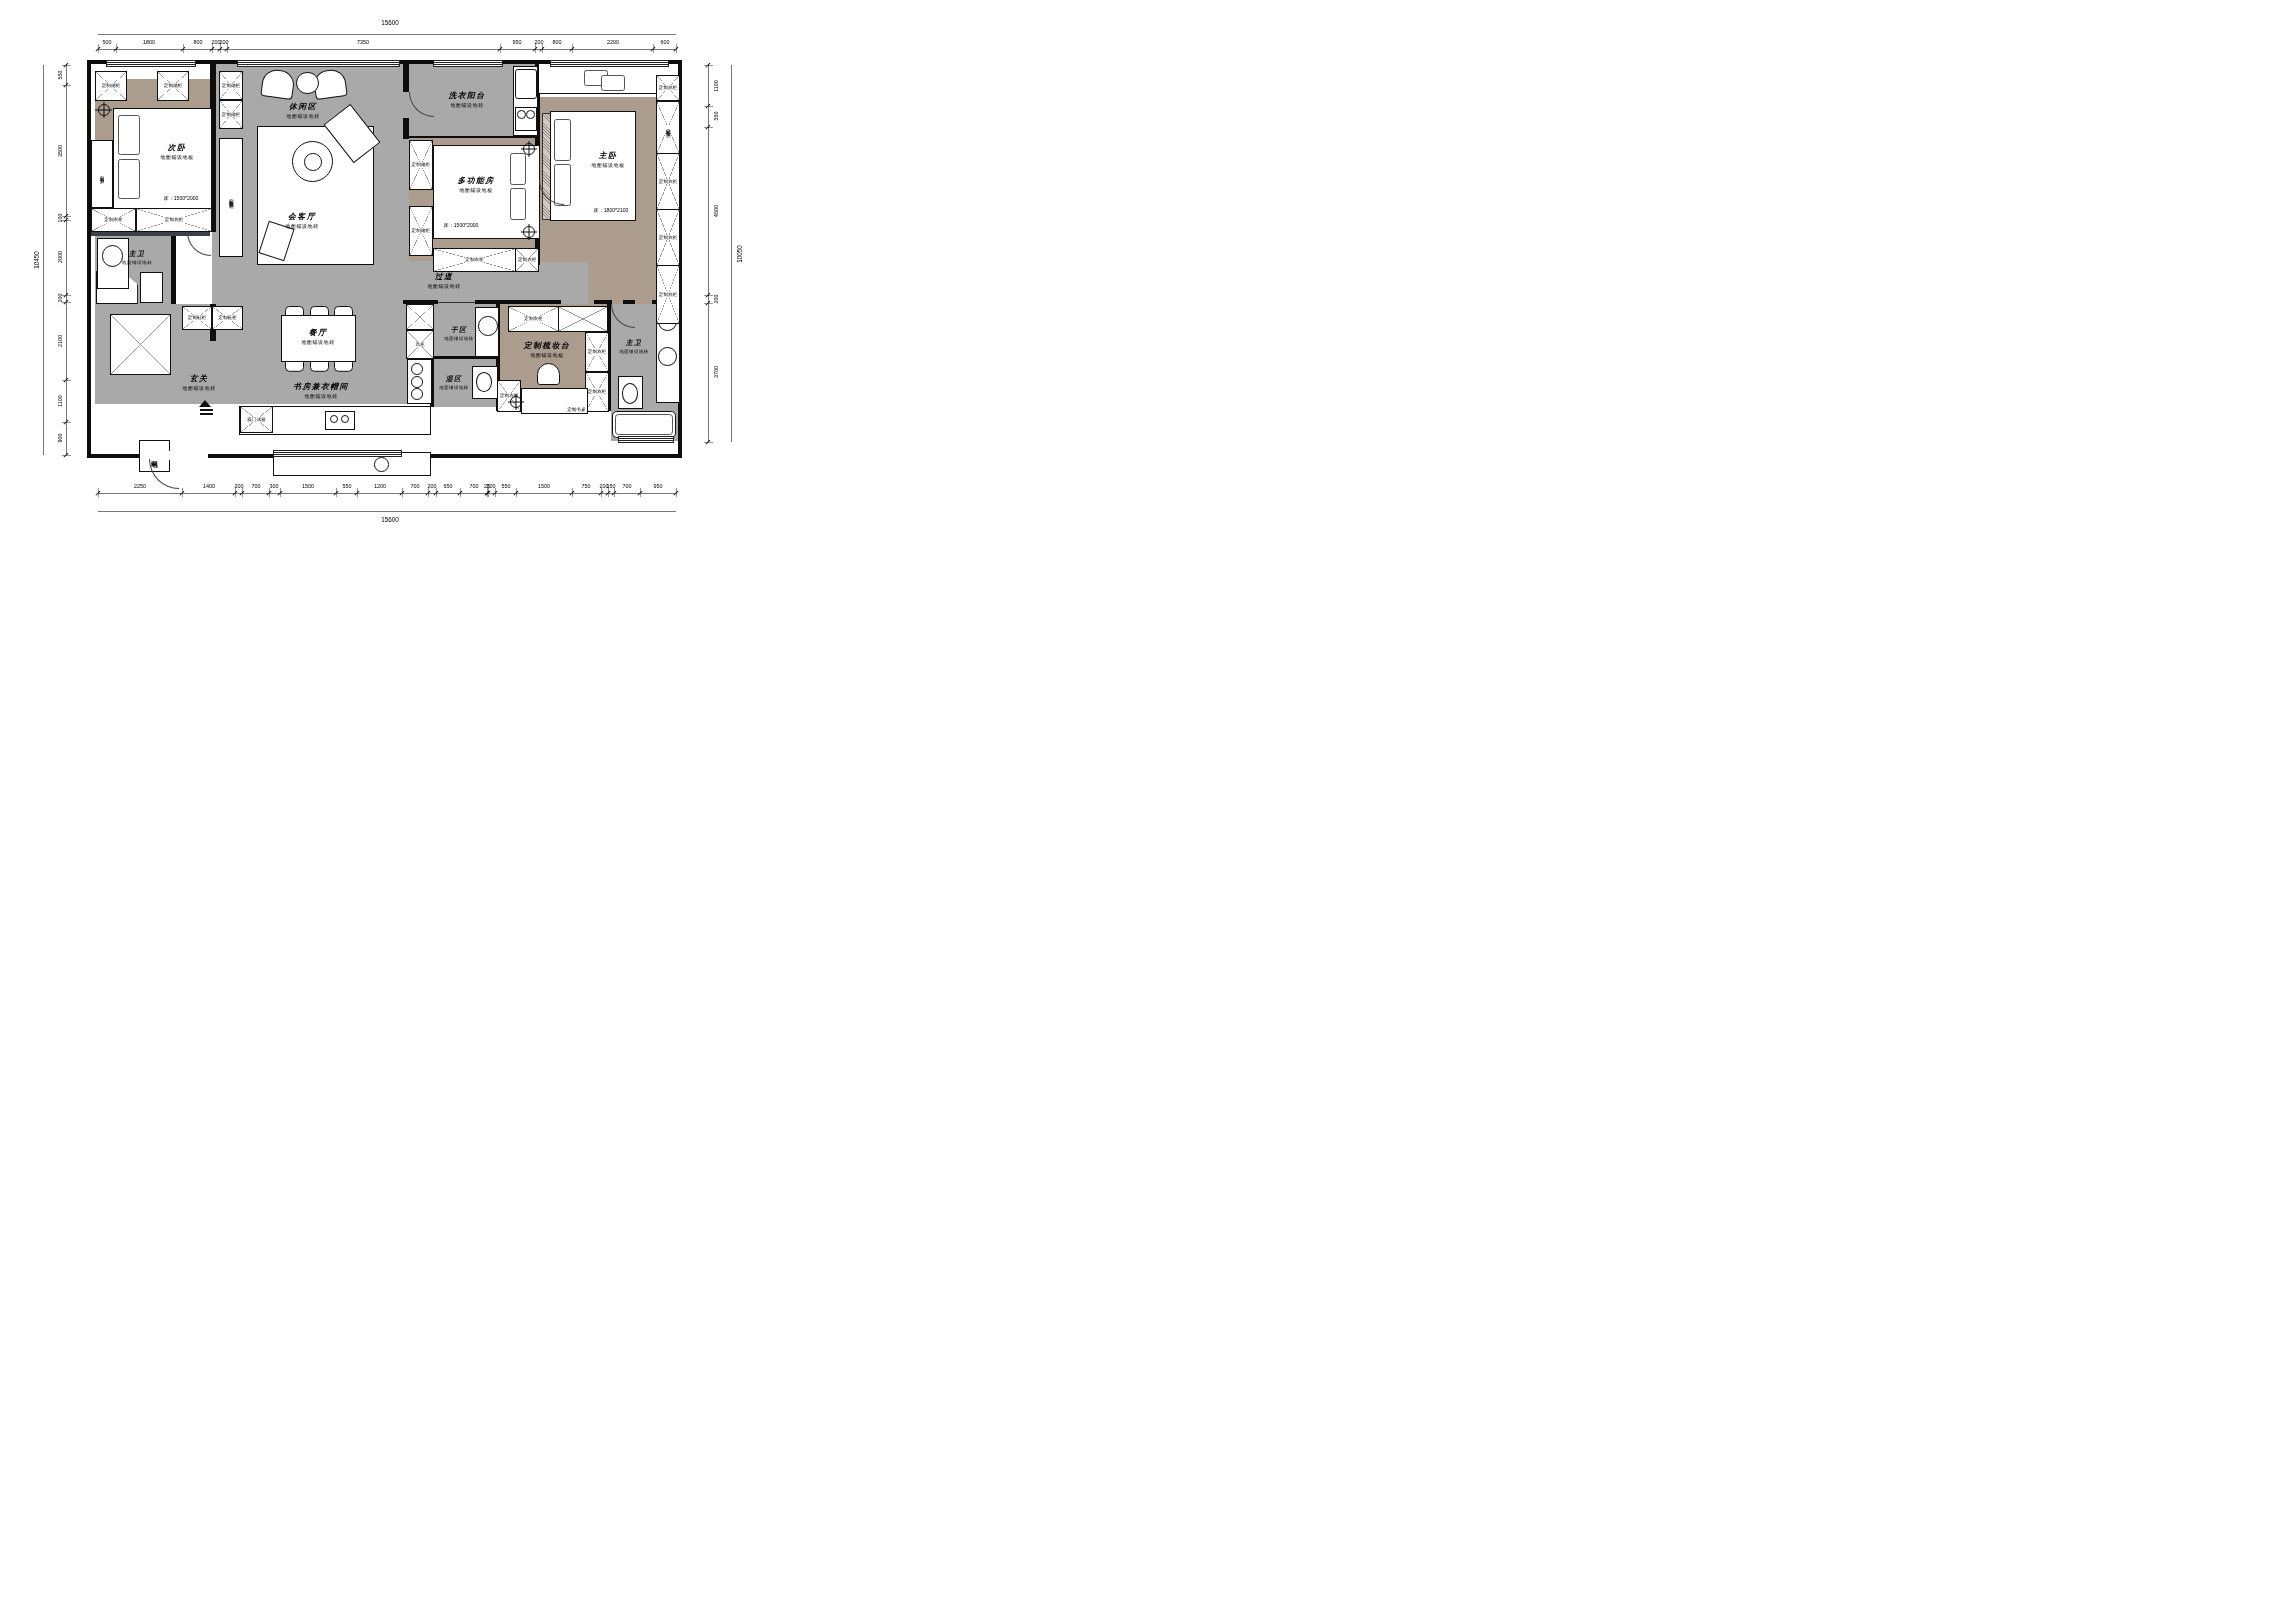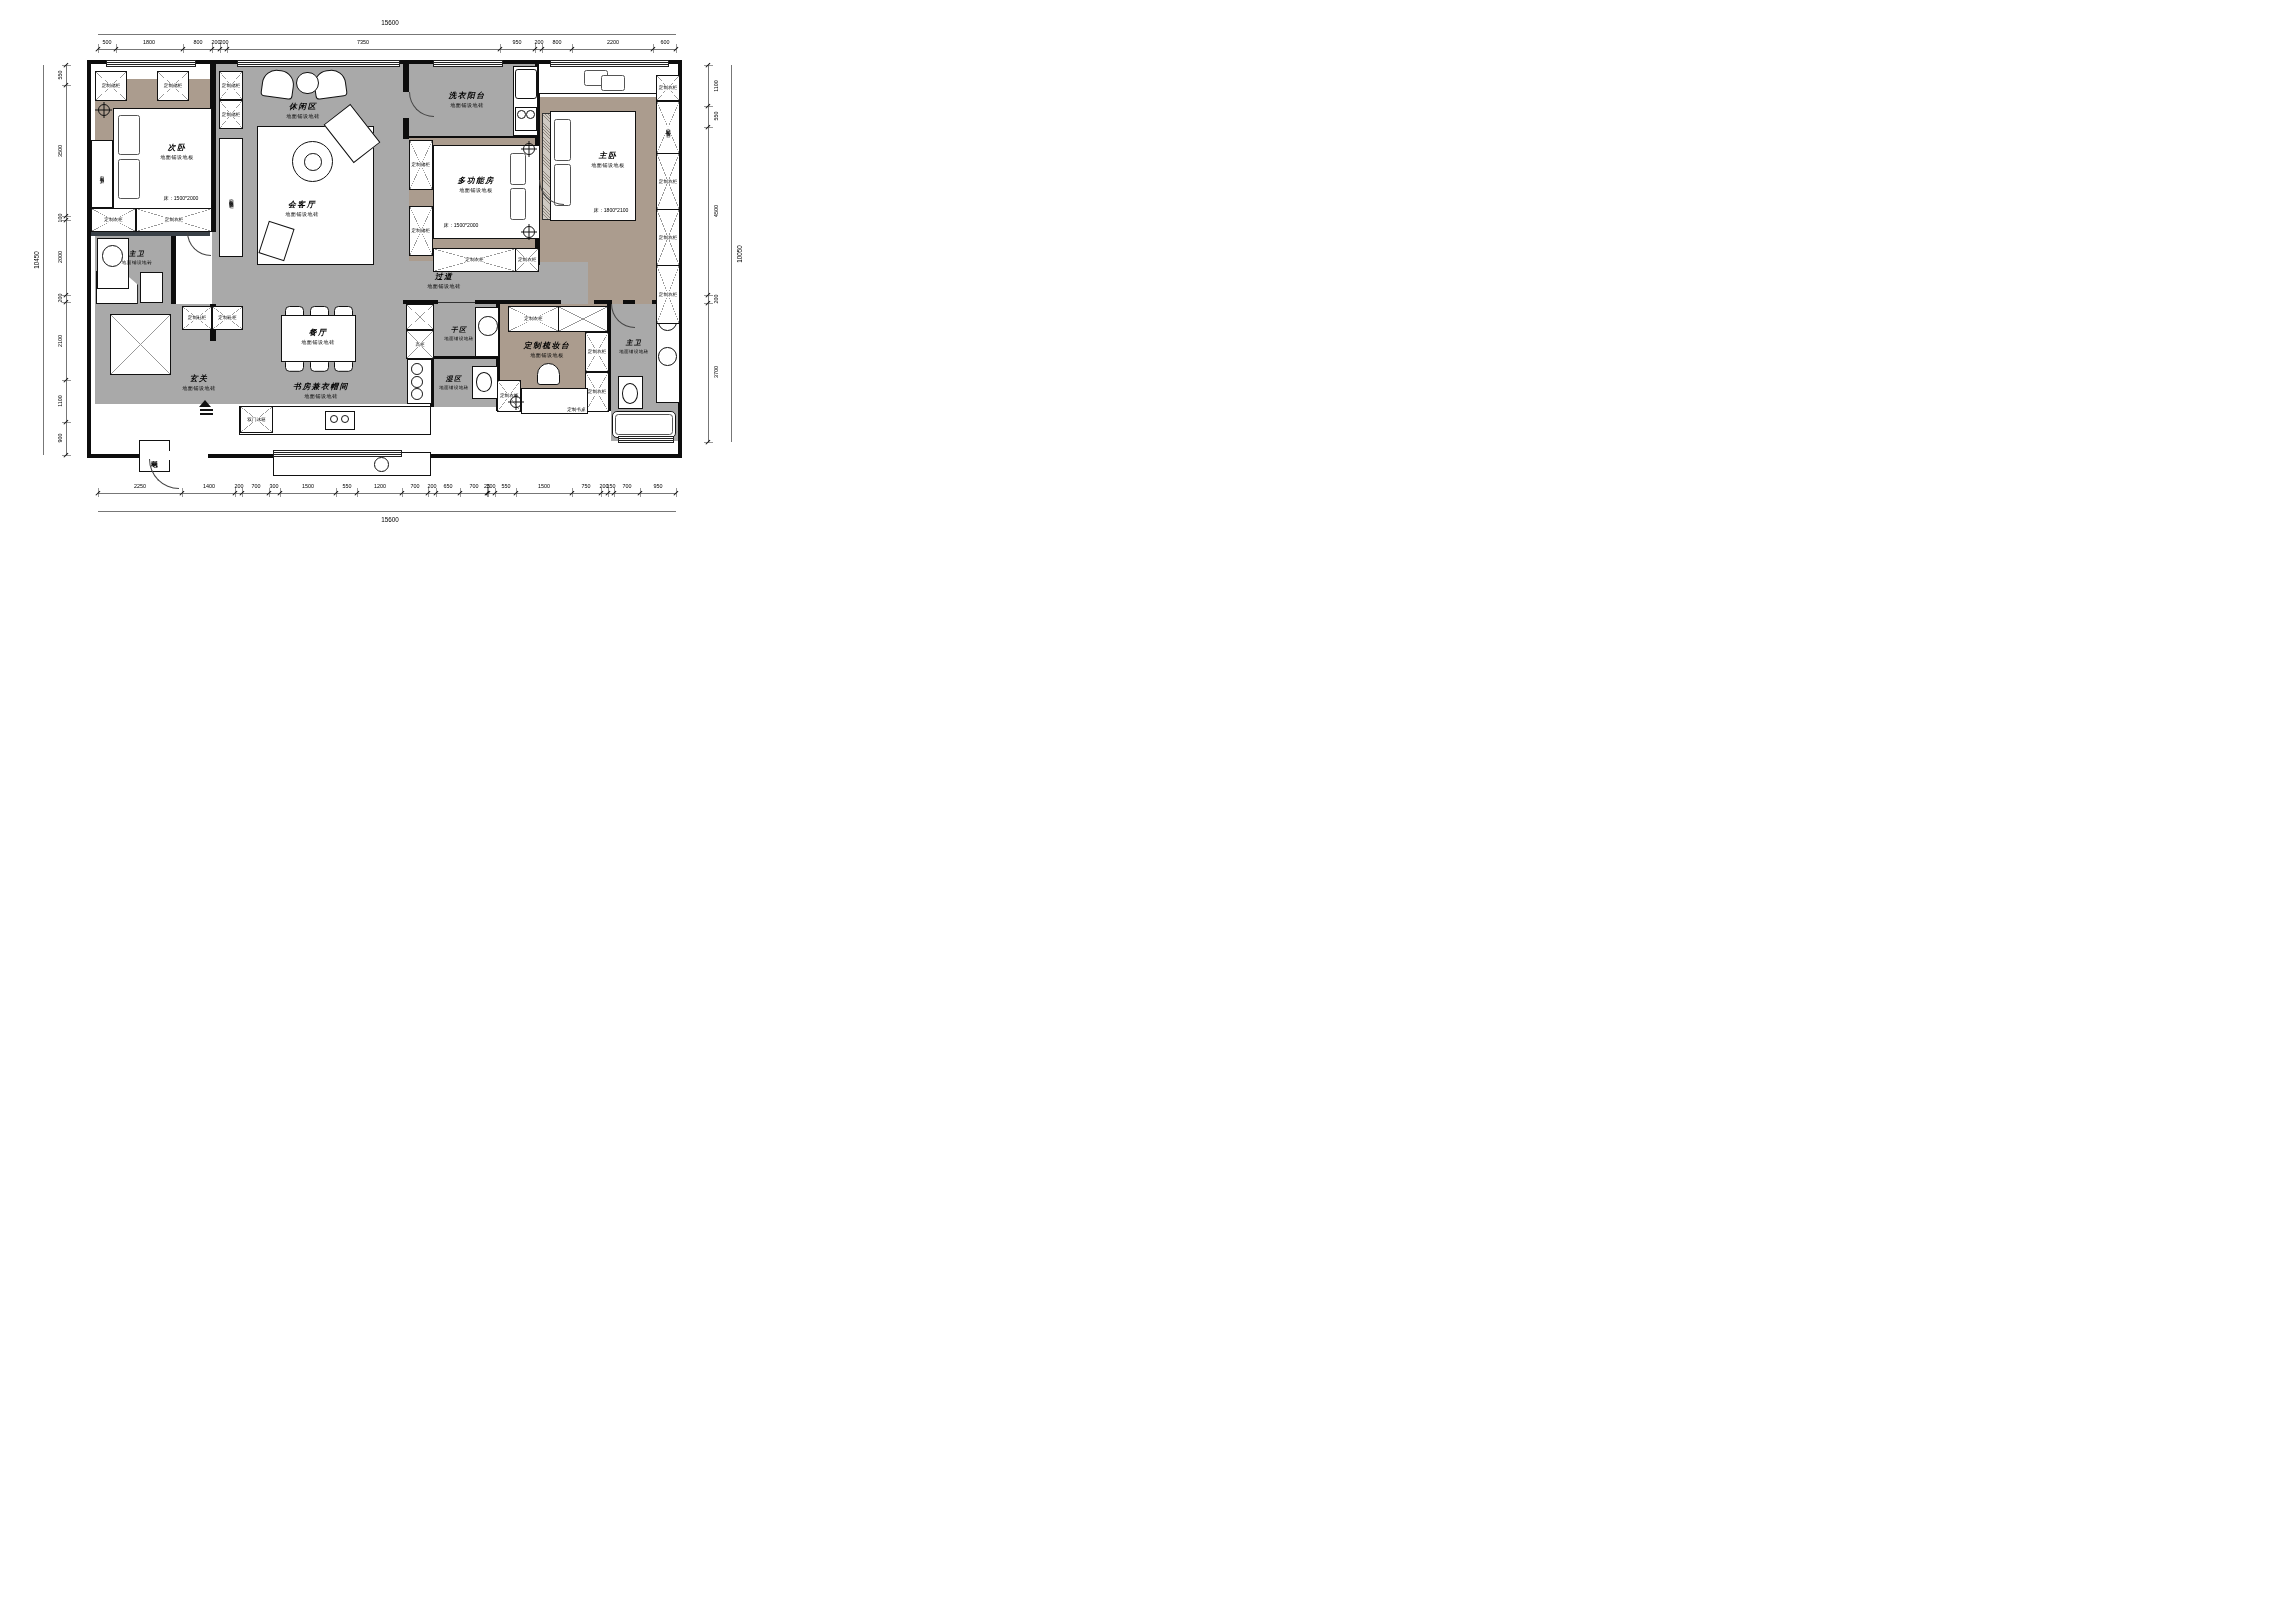--- a/index.html
+++ b/index.html
@@ -191,21 +191,21 @@
     <div class="circ" style="left:205px;top:7.8px;width:20.5px;height:20.5px"></div>
     <div class="rlabel" style="left:212px;top:46px">
       <div class="rname">休闲区</div>
       <div class="rfloor">地面铺设地砖</div>
     </div>
     <div class="rug" style="left:166px;top:62px;width:115px;height:137px"></div>
     <div class="circ" style="left:201px;top:77px;width:39px;height:39px"></div>
     <div class="circ thin" style="left:213px;top:89px;width:15.6px;height:15.6px"></div>
     <div class="inrect" style="left:244px;top:45px;width:32px;height:47px;transform:rotate(-38deg);border-width:1.2px;border-color:#111"></div>
     <div class="inrect" style="left:172px;top:160px;width:25px;height:32px;transform:rotate(18deg);border-width:1.2px;border-color:#111"></div>
-    <div class="rlabel" style="left:211px;top:144px">
+    <div class="rlabel" style="left:211px;top:156px">
       <div class="rname">会客厅</div>
       <div class="rfloor">地面铺设地砖</div>
     </div>
 
     <div class="appl" style="left:422px;top:2.4px;width:23.4px;height:68px"></div>
     <div class="appl" style="left:424px;top:4.9px;width:19.5px;height:28px;border-radius:2.9px"></div>
     <div class="appl" style="left:424px;top:43px;width:19.5px;height:22.4px"></div>
     <div class="circ thin" style="left:426px;top:46px;width:6.8px;height:6.8px"></div>
     <div class="circ thin" style="left:435px;top:46px;width:6.8px;height:6.8px"></div>
     <div class="rlabel" style="left:376px;top:35px">

